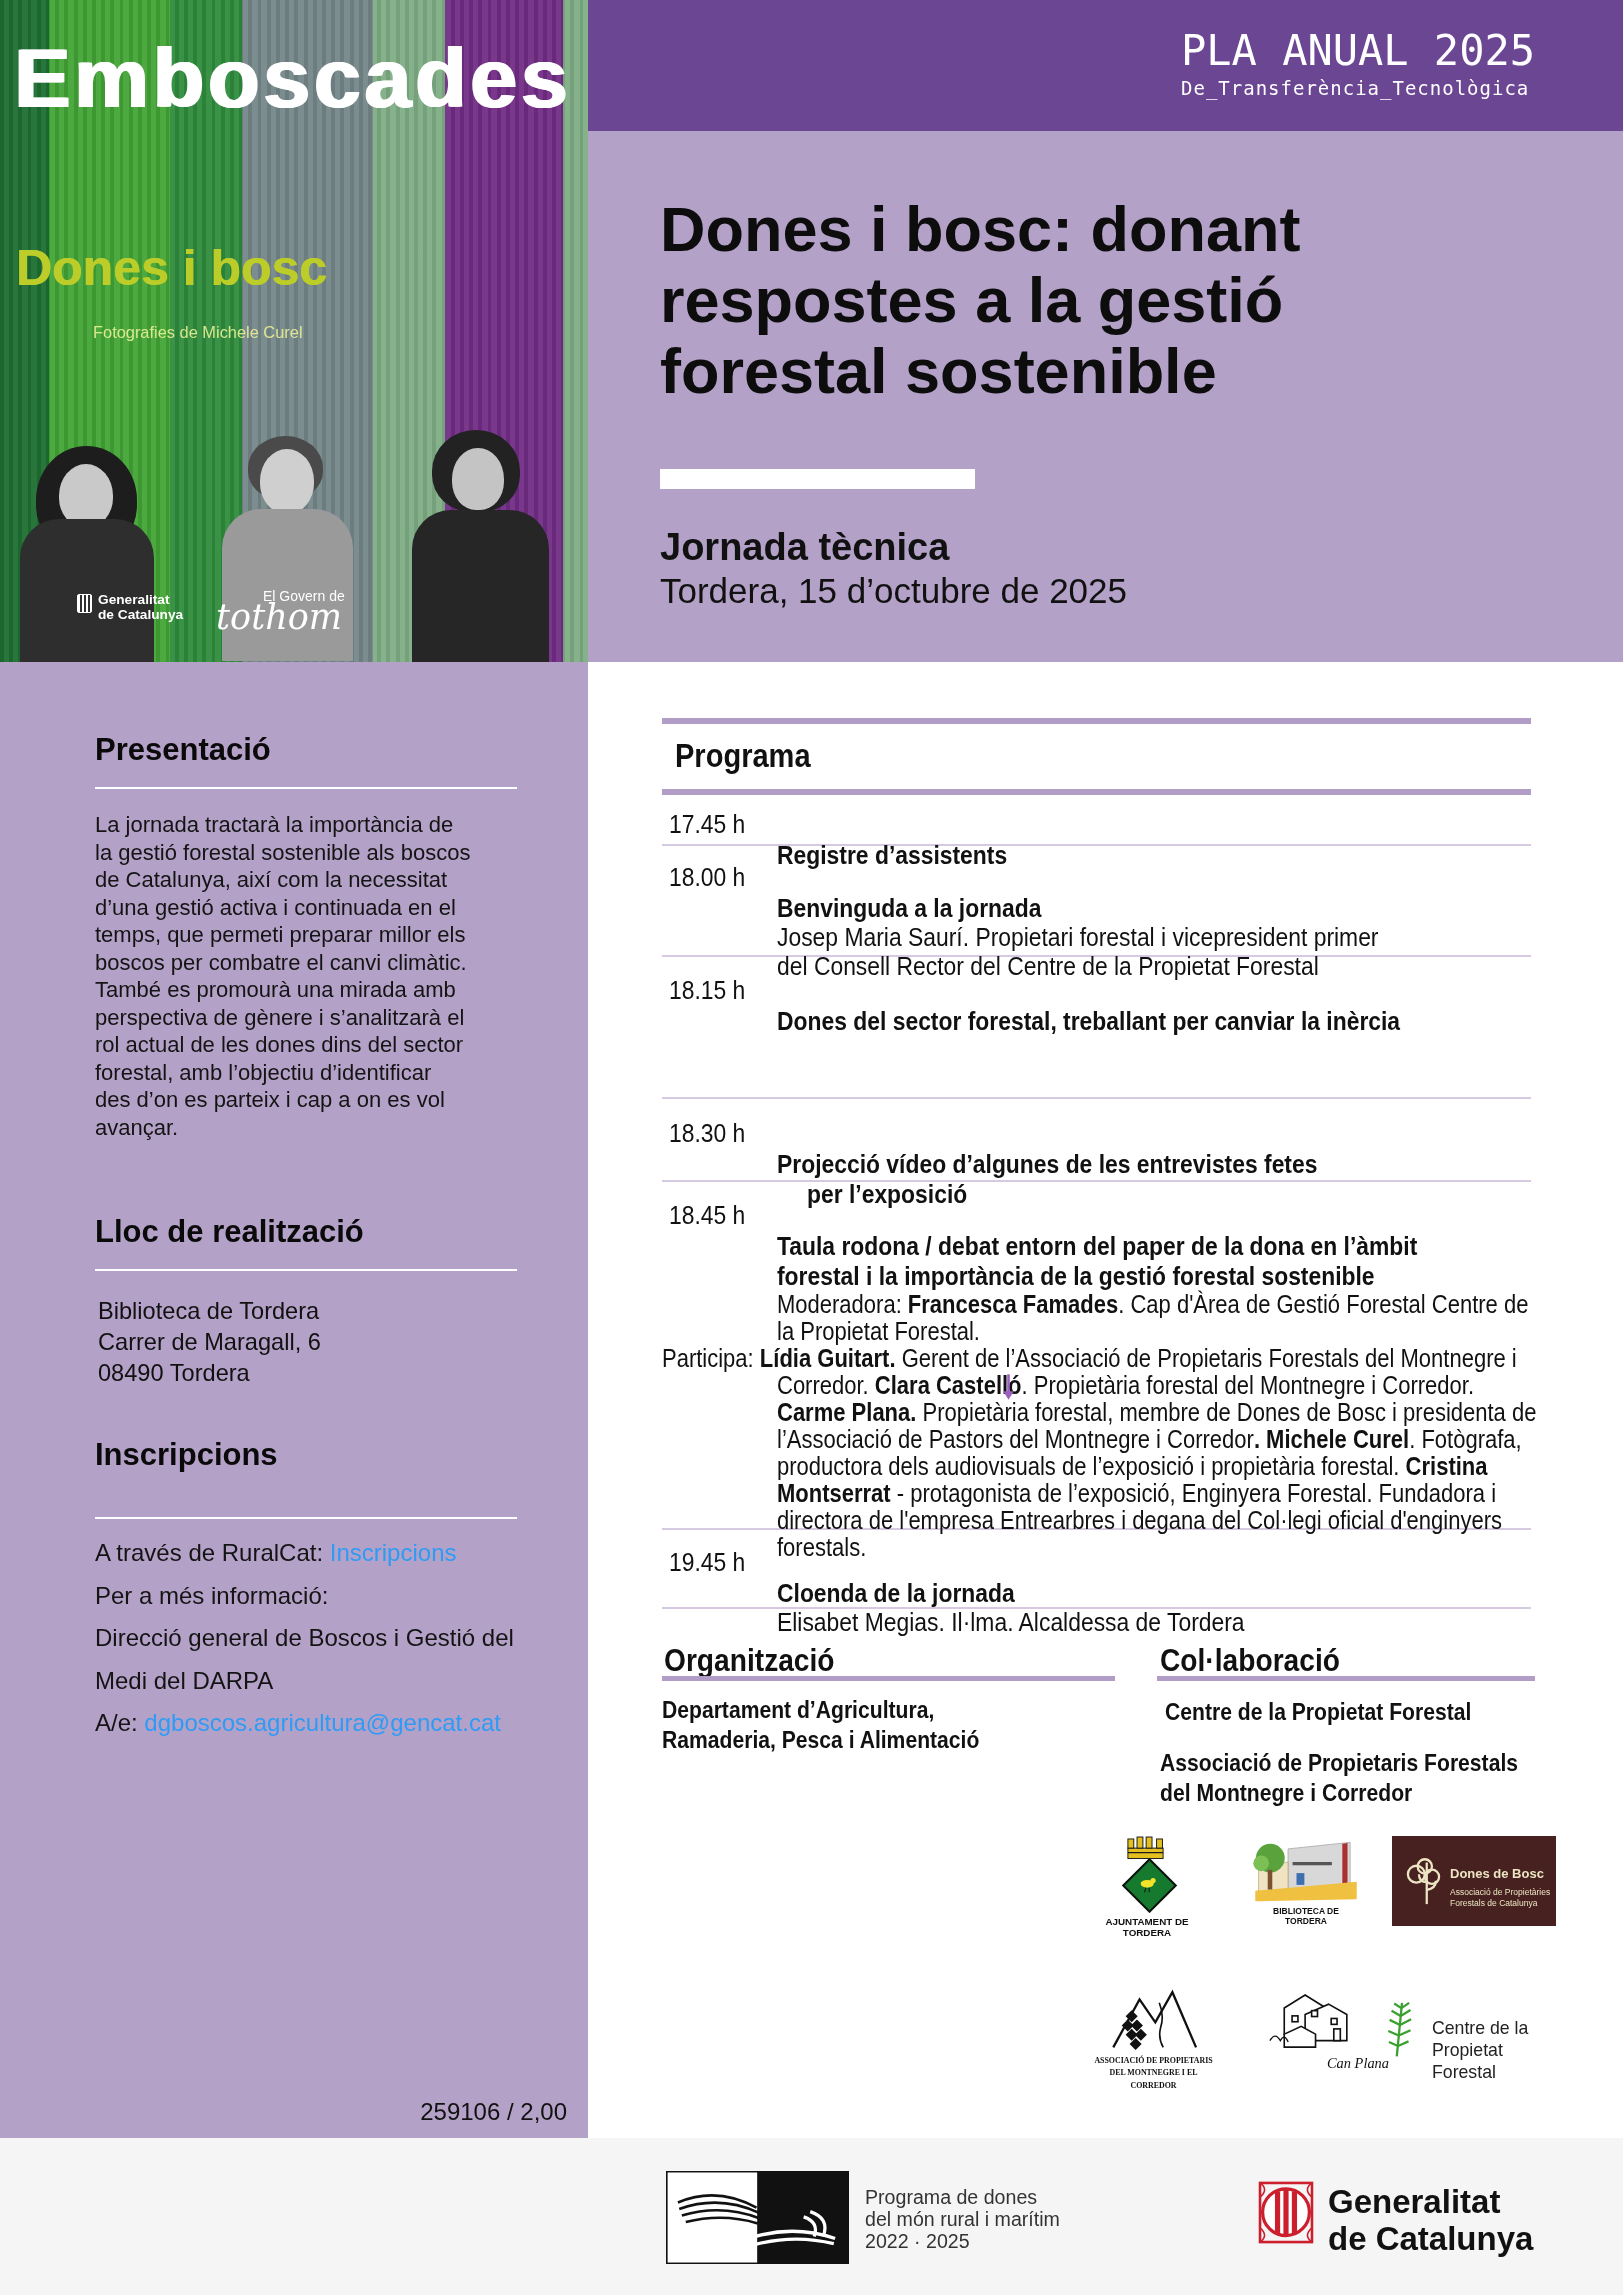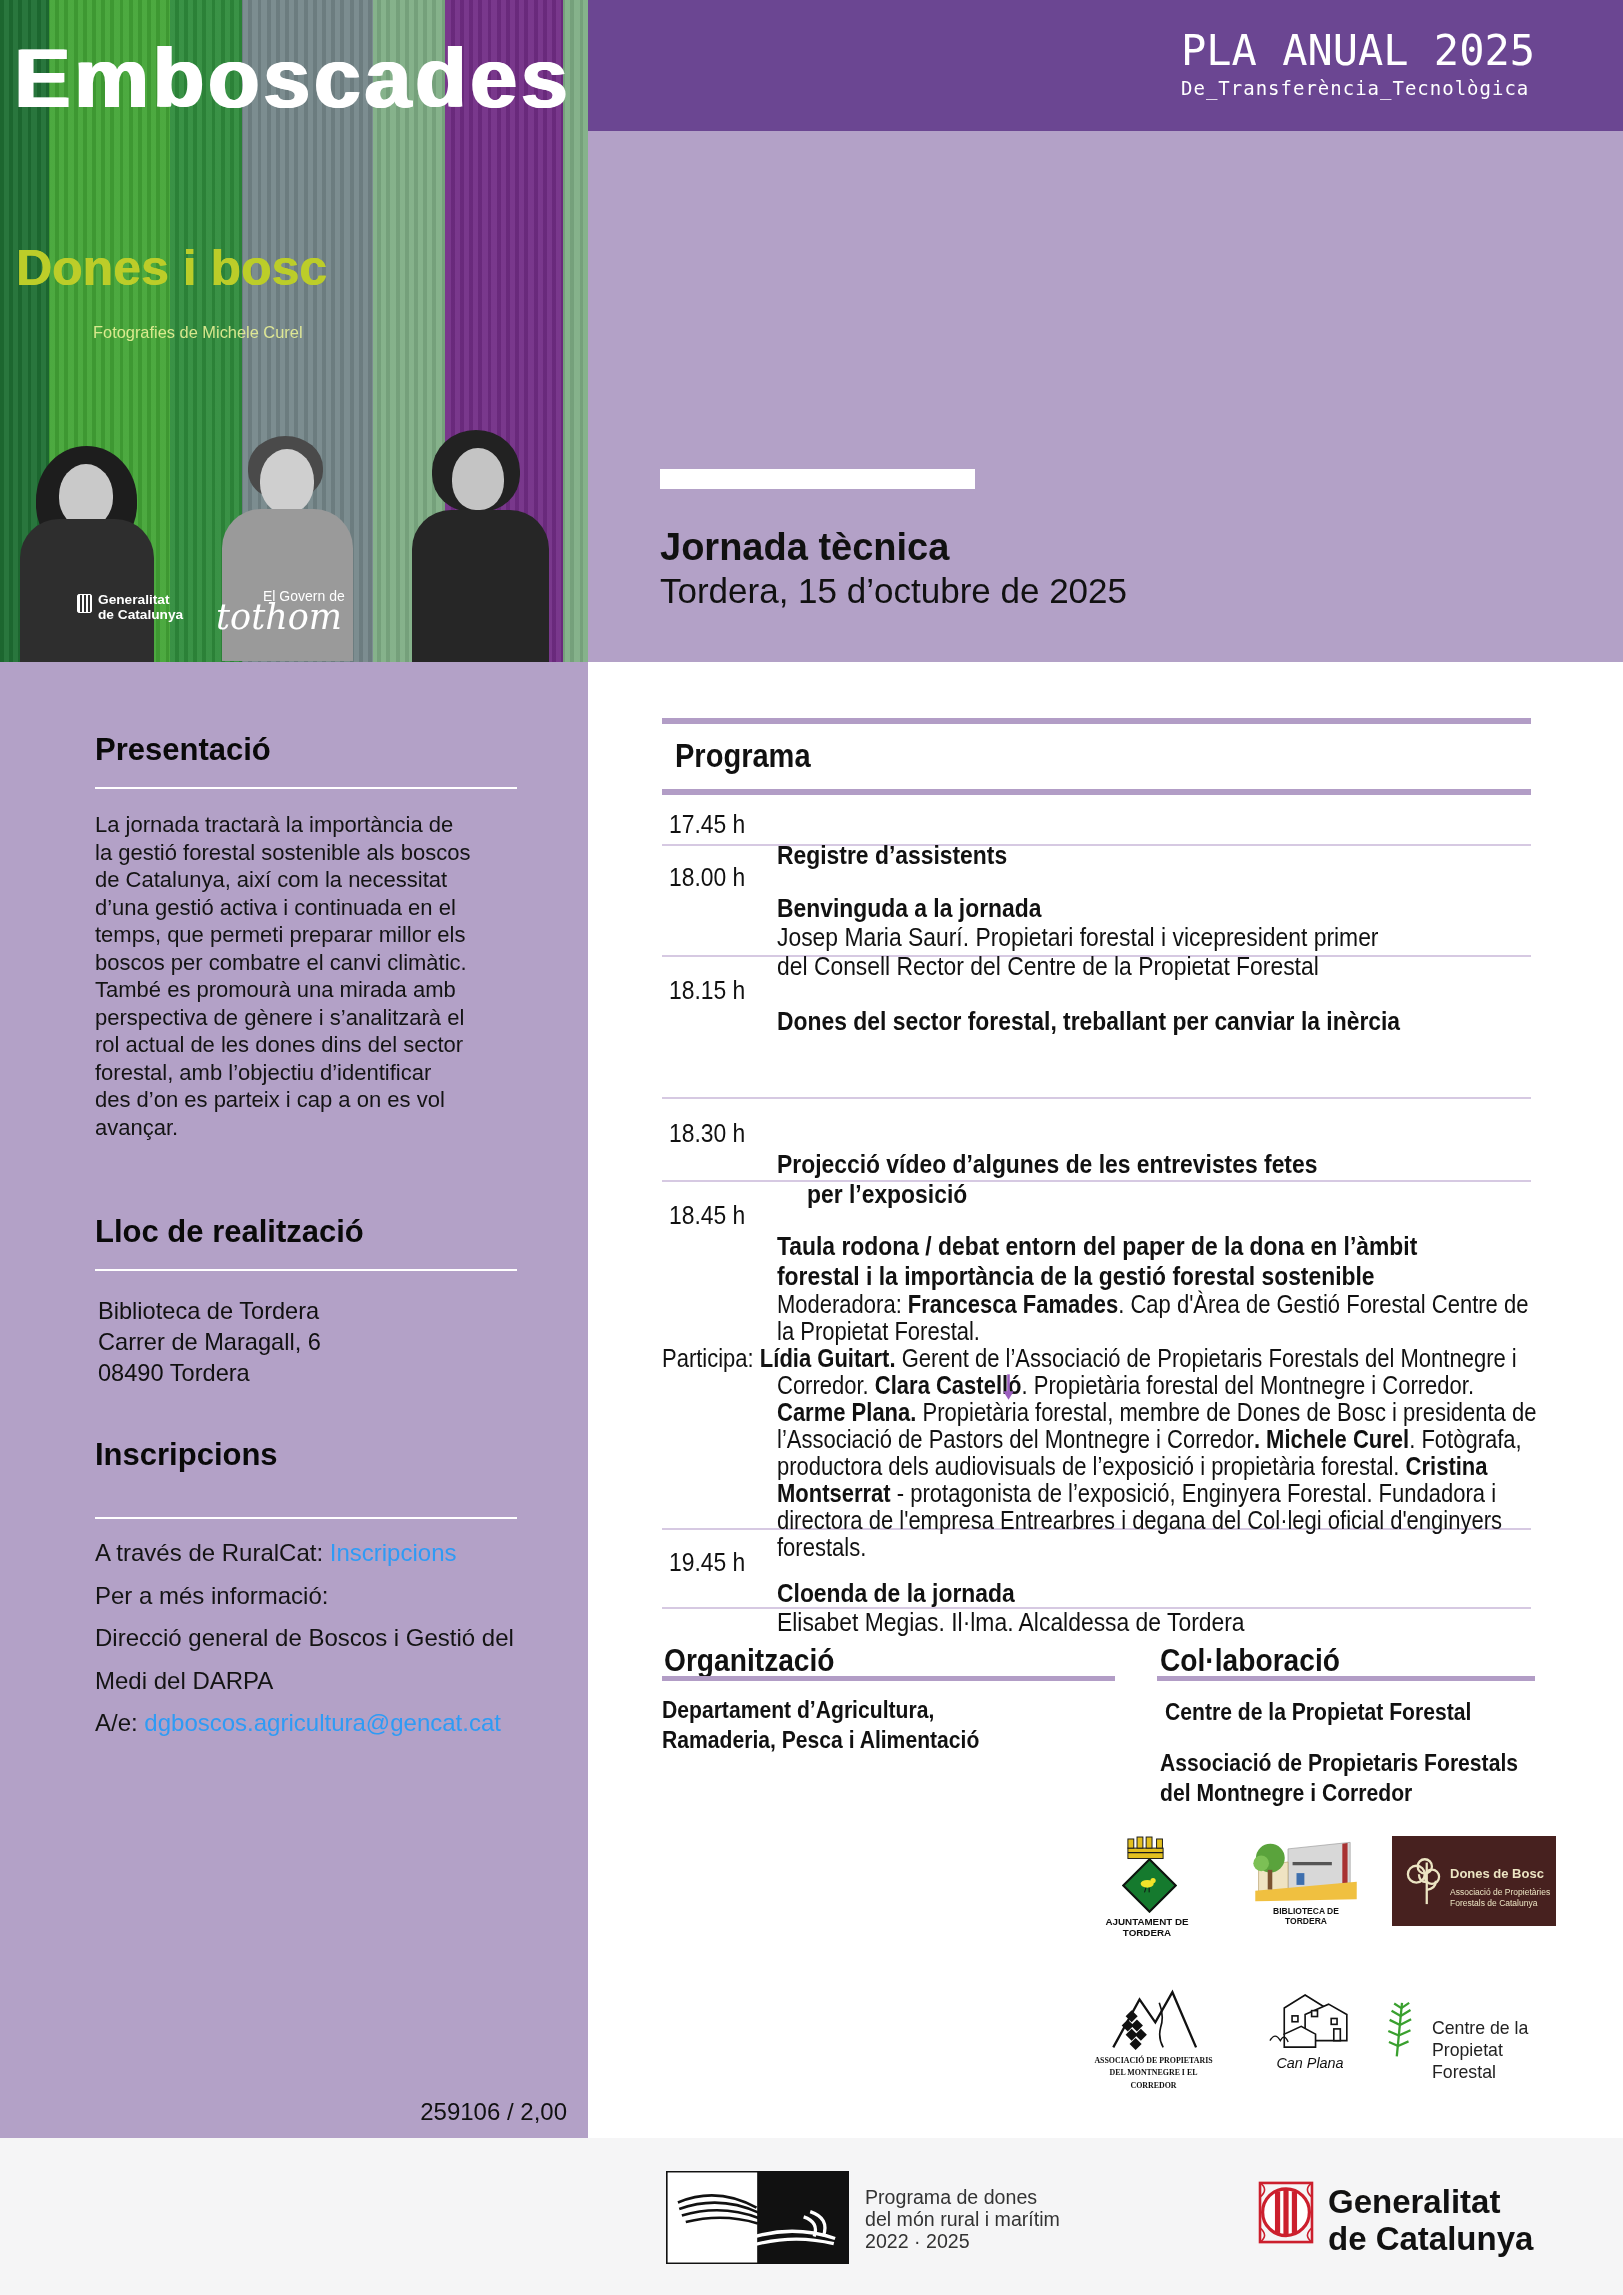--- a/index.html
+++ b/index.html
@@ -70,21 +70,21 @@
   .org-h{font-size:32px;font-weight:bold;margin-top:13px;}
   .org-rule{height:4.6px;background:#b29dc6;}
   .org-body{font-size:24px;font-weight:bold;line-height:30px;}
   
   .logo-cap{font-weight:bold;text-align:center;}
   .dones-box{left:1392px;top:1836px;width:164px;height:90px;background:#47211f;color:#ece5c3;}
   .dones-title{position:absolute;left:58px;top:30px;font-size:13px;font-weight:bold;}
   .dones-sub{position:absolute;left:58px;top:51px;font-size:8.5px;line-height:11px;white-space:pre-line;}
   .assoc-cap{font-family:"Liberation Serif",serif;font-size:7.9px;line-height:12.4px;
              font-weight:bold;text-align:center;white-space:pre-line;}
-  .canplana-cap{font-family:Liberation Sans, sans-serif;font-style:italic;font-size:14.4px;text-align:center;}
+  .canplana-cap{font-family:Liberation Serif, serif;font-style:italic;font-size:14.4px;text-align:center;margin-left:48px;}
   .centre-text{font-size:17.7px;line-height:22px;color:#222;white-space:pre-line;}
   
   #footer{left:0;top:2138px;width:1623px;height:158px;background:#f5f5f6;}
   .pd-text{left:865px;top:2186px;font-size:19.6px;line-height:22px;color:#333;}
   .gen-text{left:1328px;top:2183px;font-size:33px;line-height:37px;font-weight:bold;color:#111;}
 </style>
 </head>
 <body>
 
 <div id="page">
@@ -114,20 +114,23 @@
     <div class="abs mini-genlogo ws">Generalitat
 de Catalunya</div>
     <div class="abs mini-govern">El Govern de</div>
     <div class="abs mini-tothom">tothom</div>
   </div>
 
   <div id="band-dark" class="abs"></div>
   <div id="band-light" class="abs"></div>
   <div class="abs pla1">PLA ANUAL 2025</div>
   <div class="abs pla2">De_Transferència_Tecnològica</div>
+  <div class="abs main-title ws">Dones i bosc: donant
+respostes a la gestió
+forestal sostenible</div>
   <div class="abs white-bar"></div>
   <div class="abs jornada">Jornada tècnica</div>
   <div class="abs evdate">Tordera, 15 d’octubre de 2025</div>
 
   <div id="sidebar" class="abs"></div>
   <div class="abs sb-h" style="top:732px;">Presentació</div>
   <div class="abs sb-rule" style="top:787px;"></div>
   <div class="abs sb-body ws" style="top:811px;">La jornada tractarà la importància de
 la gestió forestal sostenible als boscos
 de Catalunya, així com la necessitat

